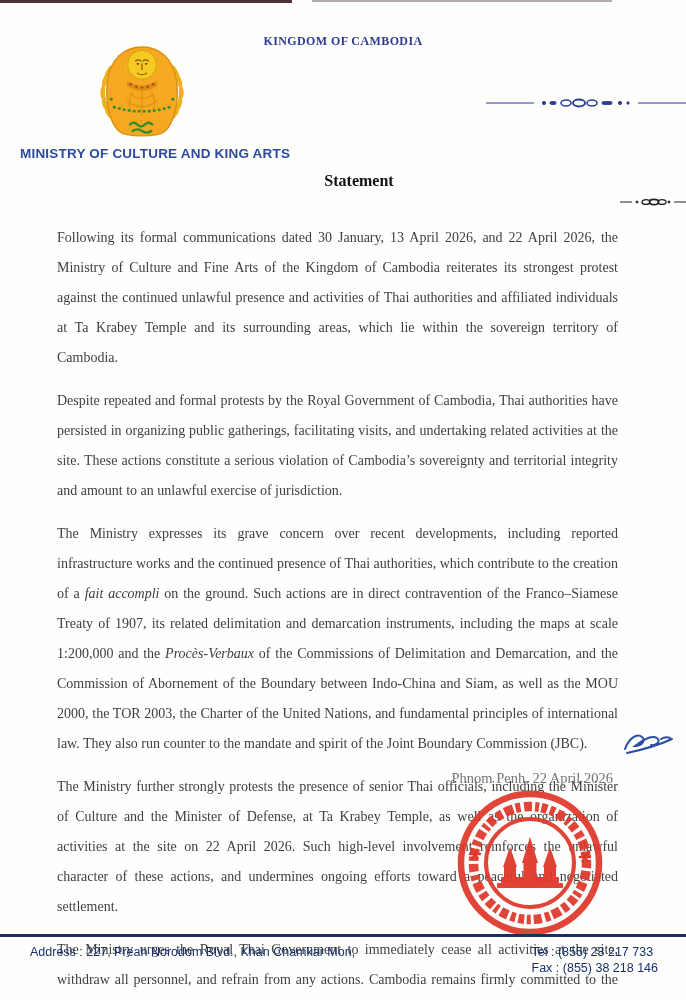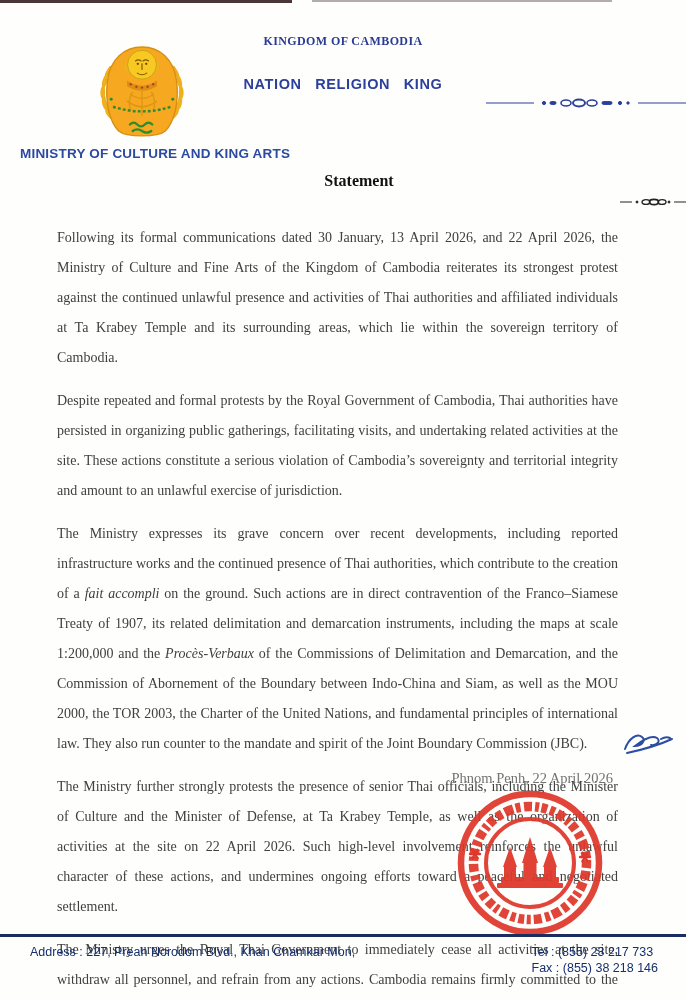--- a/index.html
+++ b/index.html
@@ -121,21 +121,20 @@
     </g>
     <g stroke="#2e8b2e" stroke-width="2.4" fill="none" stroke-linecap="round">
       <path d="M47,99 q4,-4 8,0 q4,4 8,0 q4,-4 8,0"></path>
       <path d="M50,106 q5,-3.5 10,0 q5,3.5 10,0"></path>
     </g>
     <circle cx="27" cy="72" r="1.6" fill="#2e8b2e"></circle>
     <circle cx="93" cy="72" r="1.6" fill="#2e8b2e"></circle>
   </svg>
 
   <div class="hdr-kingdom">KINGDOM OF CAMBODIA</div>
-  <div class="hdr-motto">NATION  RELIGION  KING</div>
 
   <svg class="hdr-ornament" width="200" height="12" viewBox="0 0 200 12" style="position:absolute;left:243px;top:97px;">
     <g stroke="#2b3f9b" fill="#2b3f9b">
       <line x1="0" y1="6" x2="48" y2="6" stroke-width="1"></line>
       <line x1="152" y1="6" x2="200" y2="6" stroke-width="1"></line>
       <circle cx="58" cy="6" r="1.6"></circle>
       <rect x="64" y="4.6" width="6" height="2.8" rx="1.4"></rect>
       <ellipse cx="80" cy="6" rx="5" ry="3" fill="none" stroke-width="1.6"></ellipse>
       <ellipse cx="93" cy="6" rx="6" ry="3.4" fill="none" stroke-width="2"></ellipse>
       <ellipse cx="106" cy="6" rx="5" ry="3" fill="none" stroke-width="1.6"></ellipse>

